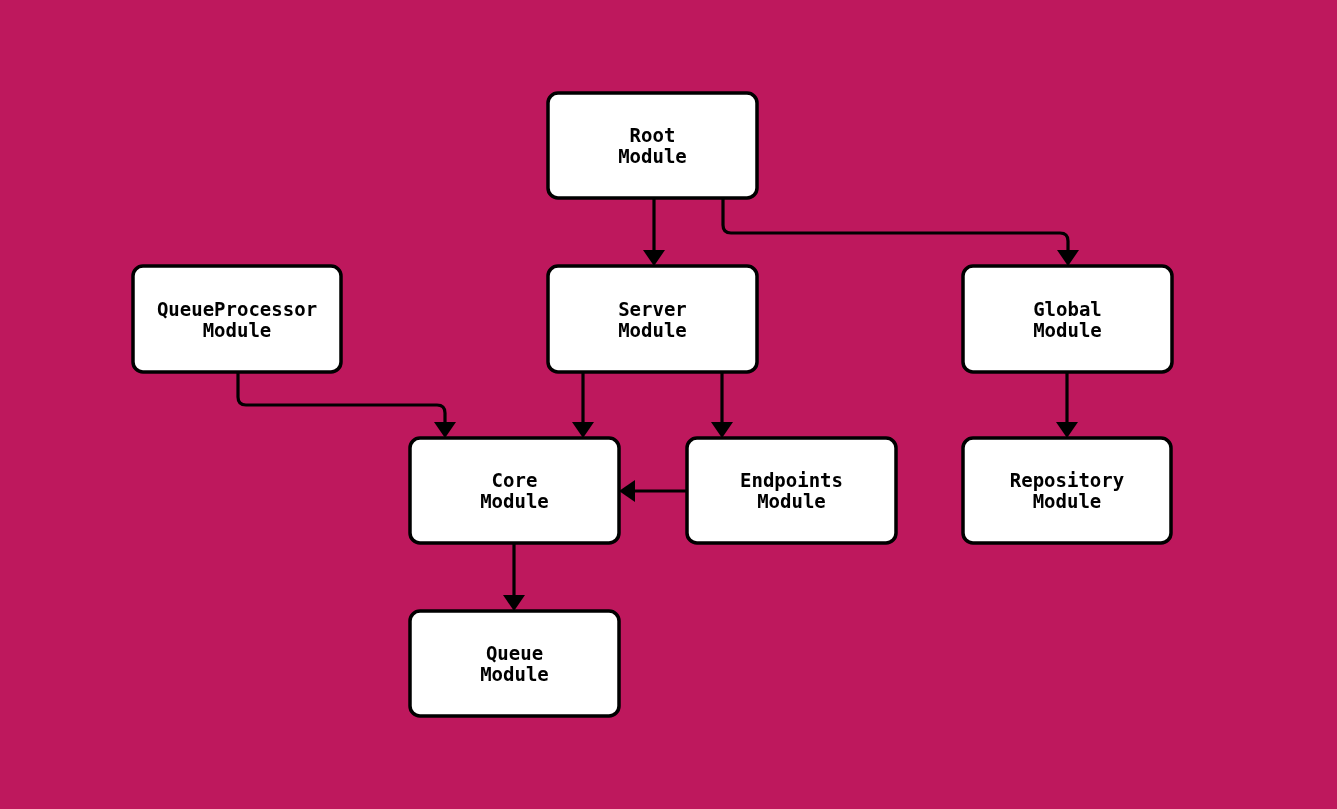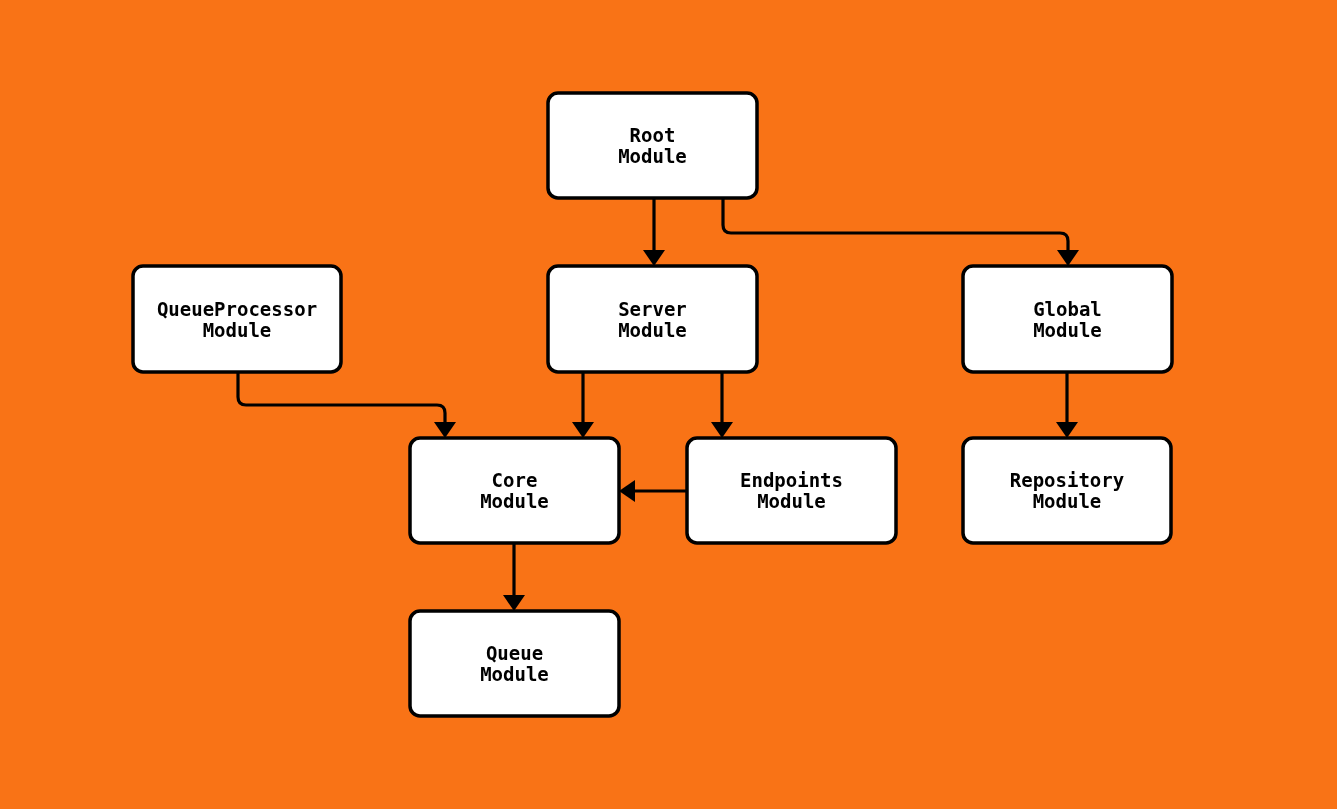--- a/index.html
+++ b/index.html
@@ -4,21 +4,21 @@
 <style>
   html, body {
     margin: 0;
     padding: 0;
     background: #ffffff;
   }
   .canvas {
     position: relative;
     width: 1337px;
     height: 809px;
-    background: #f97316;
+    background: #be185d;
     overflow: hidden;
   }
   svg {
     display: block;
   }
   .node-rect {
     fill: #ffffff;
     stroke: #000000;
     stroke-width: 3.5;
   }

